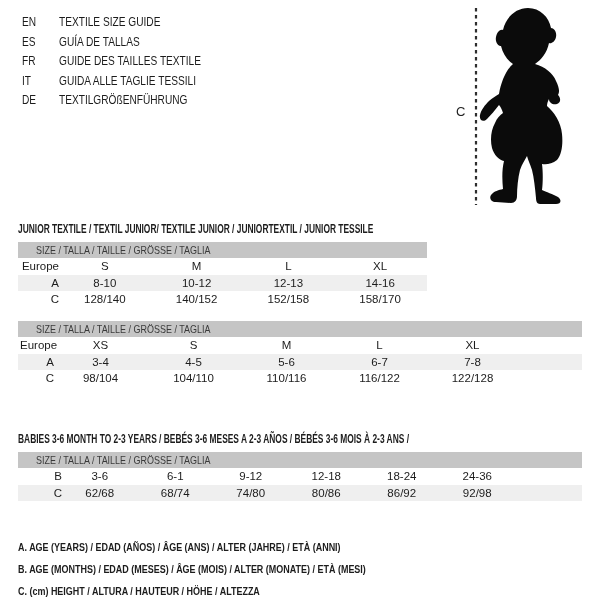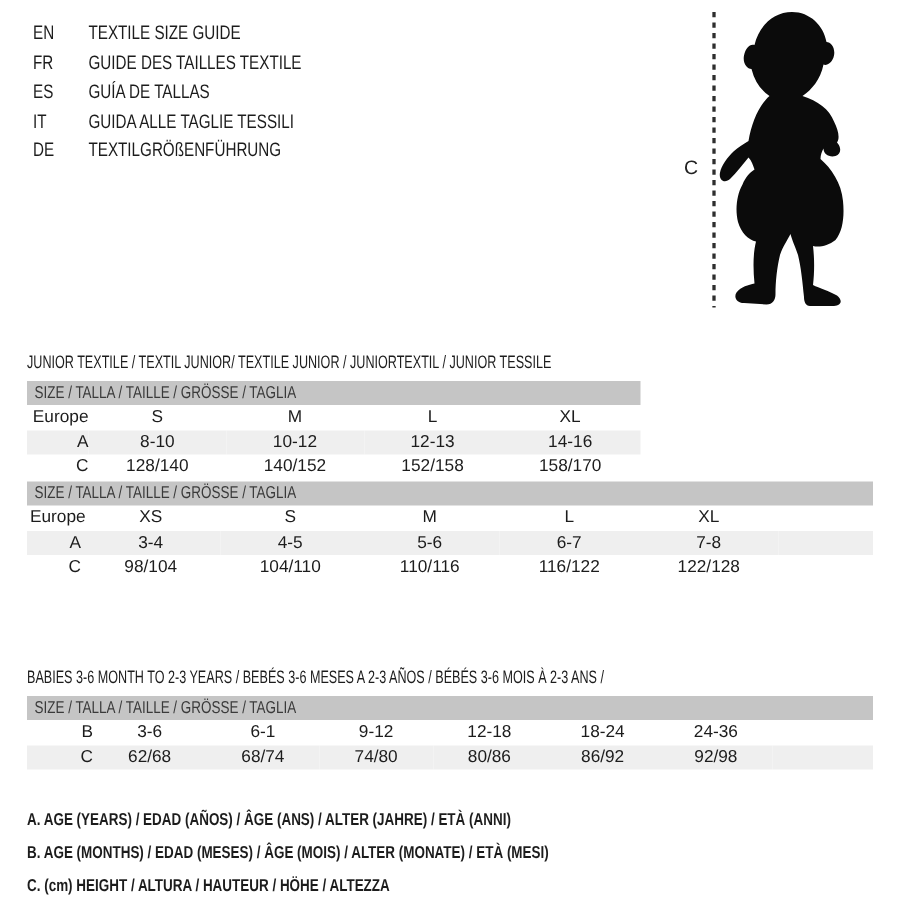--- a/index.html
+++ b/index.html
@@ -19,24 +19,24 @@
   
   .figure{position:absolute;left:450px;top:4px;width:140px;height:210px}
   .figure svg{position:absolute;left:0;top:0}
   .figC{position:absolute;left:6px;top:100px;font-size:13px;color:#222}
 
   
   .sec{position:absolute;left:18px}
   .sec.junior{top:217px;width:409px}
   .sec.children{top:321px;width:564px}
   .sec.babies{top:427px;width:564px}
-  .ttl{font-size:12px;font-weight:normal;line-height:16px;margin:16px 0 5px 0;white-space:nowrap}
+  .ttl{font-size:12px;font-weight:bold;line-height:16px;margin:4px 0 5px 0;white-space:nowrap}
   .sub{font-size:8px;vertical-align:-2px}
   .bar{height:16px;background:#c5c5c5;font-size:11.5px;line-height:16px;
-       padding-left:5px;color:#3a3a3a;overflow:hidden}
+       padding-left:18px;color:#3a3a3a;overflow:hidden}
   table{border-collapse:collapse;table-layout:fixed;width:100%}
   td{height:16.5px;padding:0;font-size:11.5px;text-align:center;vertical-align:middle;color:#1c1c1c}
   td.lbl{text-align:right;padding-left:2px}
   tr.shade td{background:#efefef}
   .junior   col.c-lbl{width:41px}  .junior   col.c-fill{width:1px}
   .children col.c-lbl{width:36px}  .children col.c-fill{width:63px}
   .babies   col.c-lbl{width:44px}  .babies   col.c-fill{width:67px}
 
   
   .notes{position:absolute;left:18px;top:536px;font-size:11.5px;font-weight:bold}
@@ -46,26 +46,26 @@
 <body>
 
 <div class="canvas">
 
   <div class="langs">
       <div class="lang-row">
         <span class="lang-code"><span class="cond">EN</span></span>
         <span class="cond">TEXTILE SIZE GUIDE</span>
       </div>
       <div class="lang-row">
+        <span class="lang-code"><span class="cond">ES</span></span>
+        <span class="cond">GUÍA DE TALLAS</span>
+      </div>
+      <div class="lang-row">
         <span class="lang-code"><span class="cond">FR</span></span>
         <span class="cond">GUIDE DES TAILLES TEXTILE</span>
-      </div>
-      <div class="lang-row">
-        <span class="lang-code"><span class="cond">ES</span></span>
-        <span class="cond">GUÍA DE TALLAS</span>
       </div>
       <div class="lang-row">
         <span class="lang-code"><span class="cond">IT</span></span>
         <span class="cond">GUIDA ALLE TAGLIE TESSILI</span>
       </div>
       <div class="lang-row">
         <span class="lang-code"><span class="cond">DE</span></span>
         <span class="cond">TEXTILGRÖßENFÜHRUNG</span>
       </div>
     </div>

